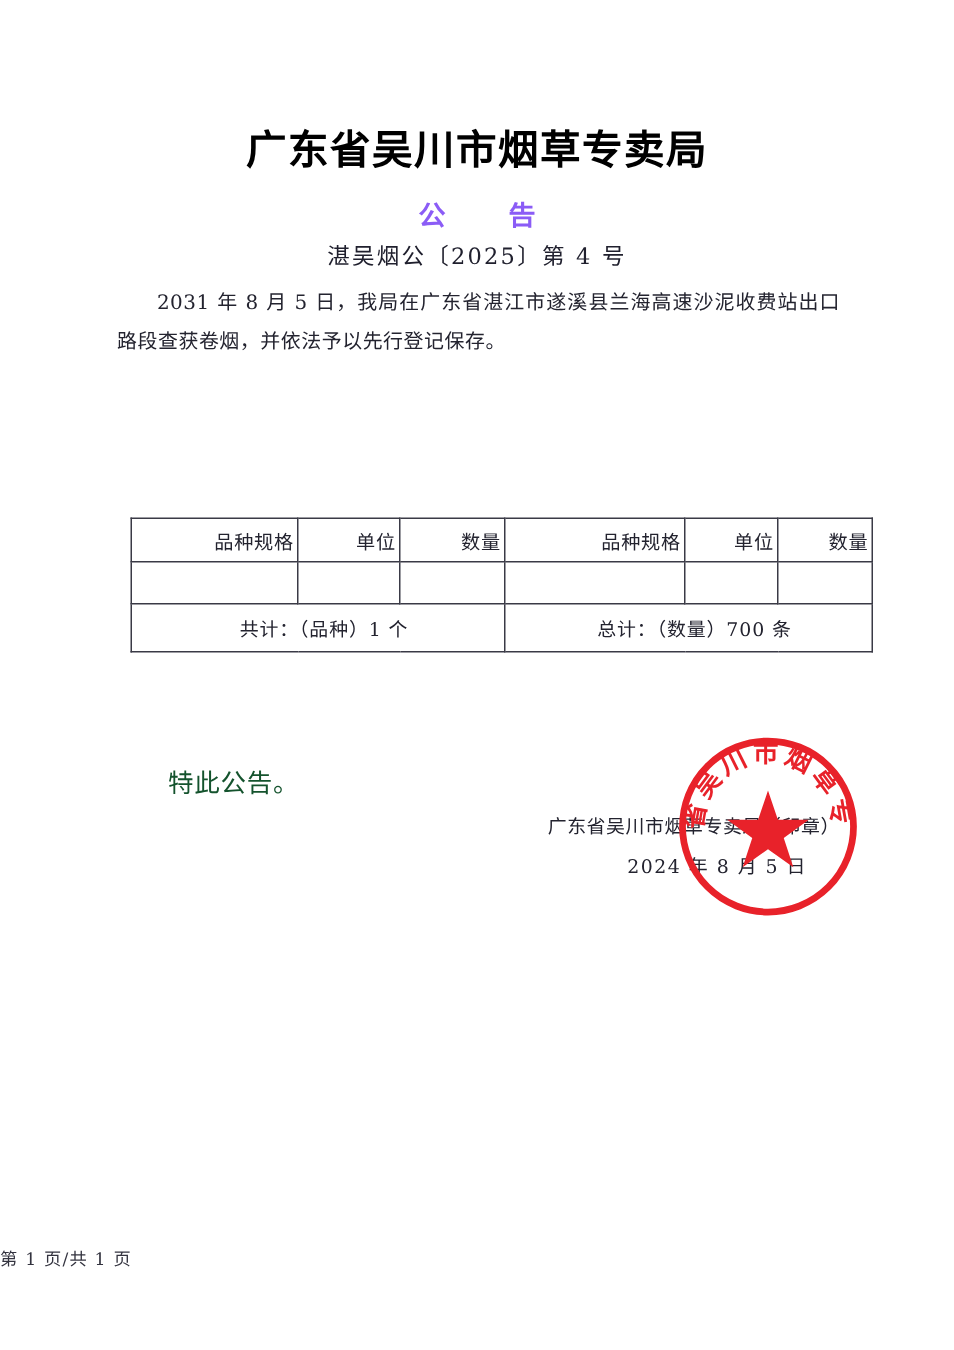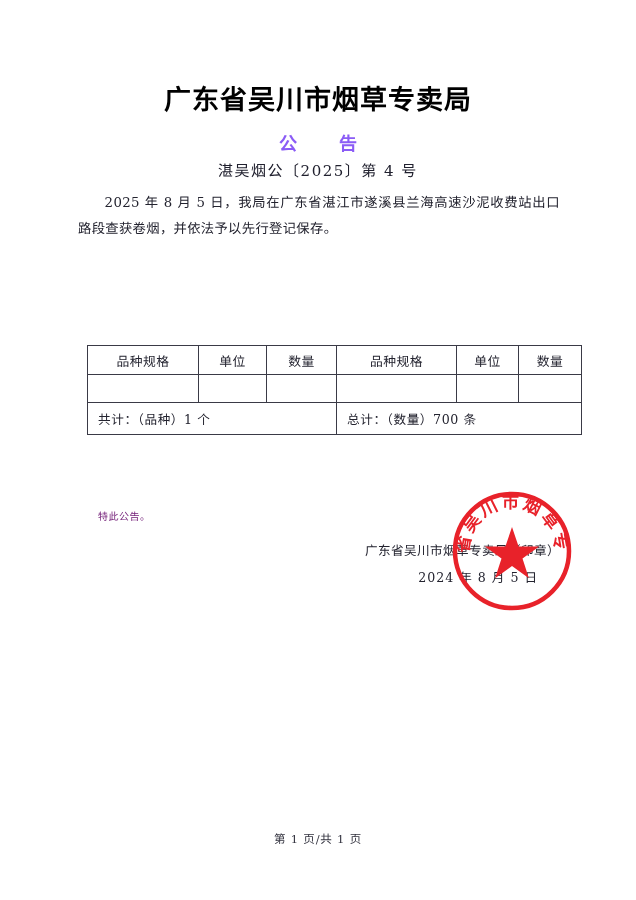--- a/index.html
+++ b/index.html
@@ -87,51 +87,51 @@
     left: 87px;
     width: 464px;
     border-collapse: collapse;
     table-layout: fixed;
     font-size: 12.6px;
     color: #23232f;
   }
   .goods-table td, .goods-table th {
     border: 1px solid #3a3a46;
     height: 28px;
-    text-align: center;
+    text-align: right;
     font-weight: normal;
     padding: 0 2px;
     vertical-align: middle;
     letter-spacing: 0.5px;
   }
   .goods-table th { font-size: 12.8px; }
   .goods-table td.name-cell {
     font-size: 12.2px;
     letter-spacing: 0;
   }
   .goods-table td.sum-cell {
-    text-align: left;
+    text-align: center;
     padding-left: 10px;
     height: 31px;
     letter-spacing: 0.6px;
   }
   .goods-table td.note-label {
     height: 31px;
   }
   .goods-table tr.empty-row td { height: 27px; }
 
   
   .closing {
     position: absolute;
     top: 508px;
     left: 78px;
-    font-size: 10px;
+    font-size: 17px;
     text-indent: 2em;
     letter-spacing: 0.5px;
-    color: #701a75;
+    color: #14532d;
   }
 
   .signature {
     position: absolute;
     top: 540px;
     left: 0;
     width: 560px;
     text-align: right;
     font-size: 12.6px;
     letter-spacing: 0.4px;
@@ -153,39 +153,39 @@
     pointer-events: none;
   }
   .seal svg { display: block; }
 
   
   .page-footer {
     position: absolute;
     top: 830px;
     left: 0;
     width: 636px;
-    text-align: center;
+    text-align: left;
     font-size: 11.5px;
     letter-spacing: 0.8px;
     color: #33333f;
   }
 </style>
 </head>
 <body>
 
 <div class="page">
 
   <div class="doc-title">广东省吴川市烟草专卖局</div>
 
   <div class="doc-kind">公　告</div>
 
   <div class="doc-number">湛吴烟公〔2025〕第 4 号</div>
 
   <div class="body-block">
-    <p class="para">2025 年 8 月 5 日，我局在广东省湛江市遂溪县兰海高速沙泥收费站出口路段查获卷烟，并依法予以先行登记保存。</p>
+    <p class="para">2031 年 8 月 5 日，我局在广东省湛江市遂溪县兰海高速沙泥收费站出口路段查获卷烟，并依法予以先行登记保存。</p>
   </div>
 
   <table class="goods-table">
     <thead>
       <tr>
         <th style="width:106px">品种规格</th>
         <th style="width:63px">单位</th>
         <th style="width:65px">数量</th>
         <th style="width:115px">品种规格</th>
         <th style="width:57px">单位</th>

